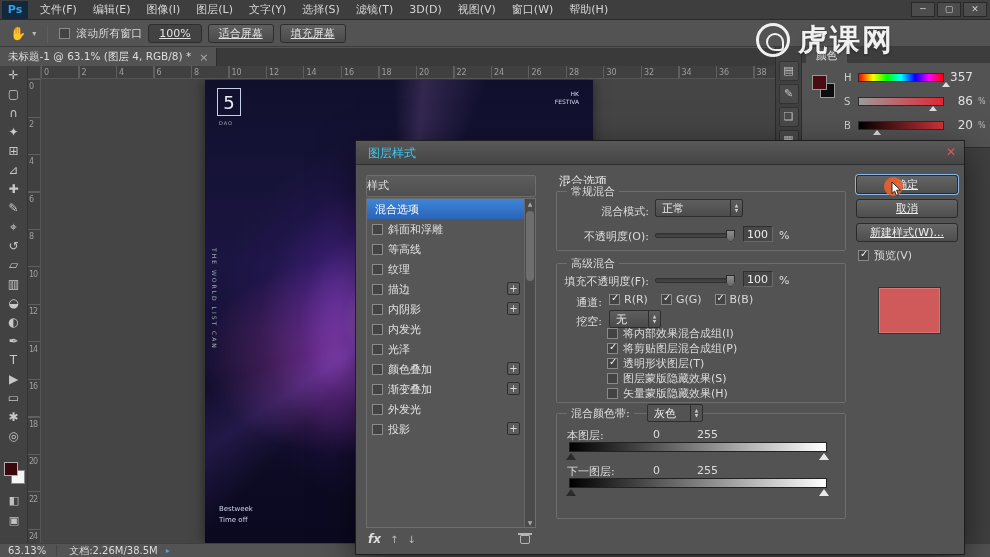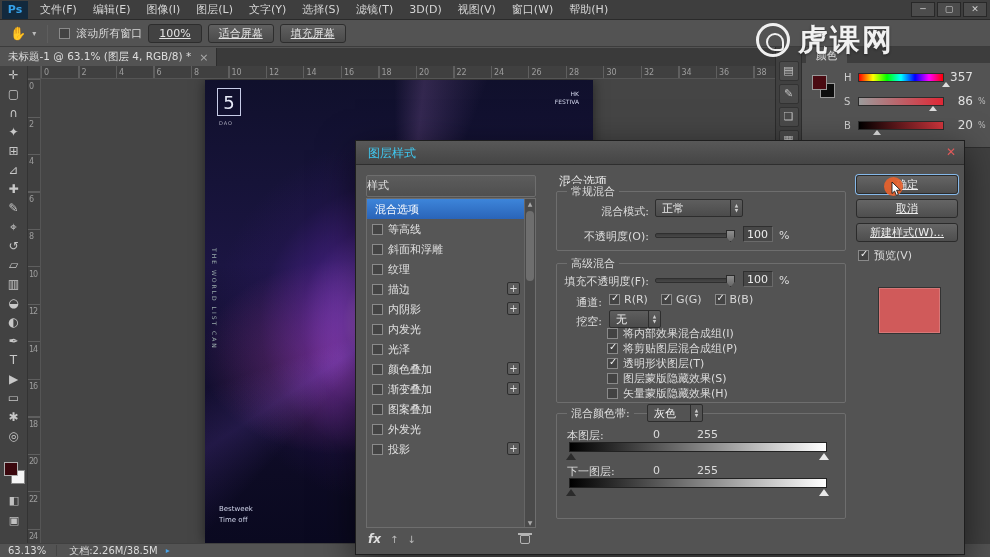--- a/index.html
+++ b/index.html
@@ -316,25 +316,25 @@
     </div>
 
     <div id="styles-header">样式</div>
     <div id="styles-list">
 
     <div class="style-item selected">
           <span class="style-label">混合选项</span>
         </div>
         <div class="style-item">
           <span class="cb"></span>
+          <span class="style-label">斜面和浮雕</span>
+        </div>
+        <div class="style-item">
+          <span class="cb"></span>
           <span class="style-label">等高线</span>
-        </div>
-        <div class="style-item">
-          <span class="cb"></span>
-          <span class="style-label">斜面和浮雕</span>
         </div>
         <div class="style-item">
           <span class="cb"></span>
           <span class="style-label">纹理</span>
         </div>
         <div class="style-item">
           <span class="cb"></span>
           <span class="style-label">描边</span>
           <span class="plusbtn">+</span>
         </div>
@@ -353,24 +353,20 @@
         </div>
         <div class="style-item">
           <span class="cb"></span>
           <span class="style-label">颜色叠加</span>
           <span class="plusbtn">+</span>
         </div>
         <div class="style-item">
           <span class="cb"></span>
           <span class="style-label">渐变叠加</span>
           <span class="plusbtn">+</span>
-        </div>
-        <div class="style-item">
-          <span class="cb"></span>
-          <span class="style-label">图案叠加</span>
         </div>
         <div class="style-item">
           <span class="cb"></span>
           <span class="style-label">外发光</span>
         </div>
         <div class="style-item">
           <span class="cb"></span>
           <span class="style-label">投影</span>
           <span class="plusbtn">+</span>
         </div>

